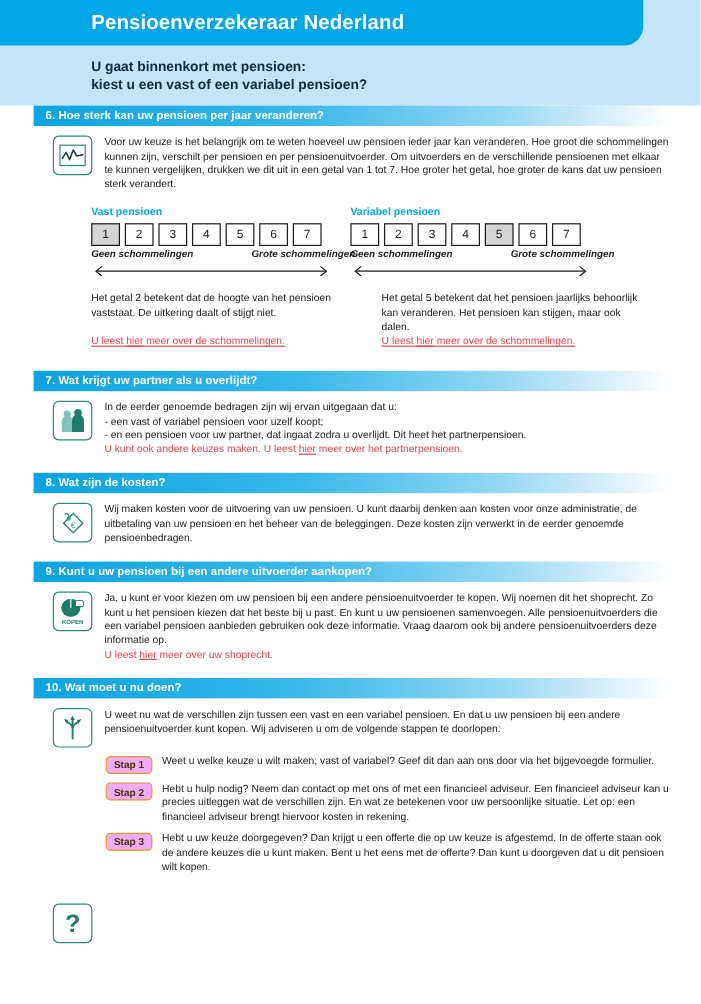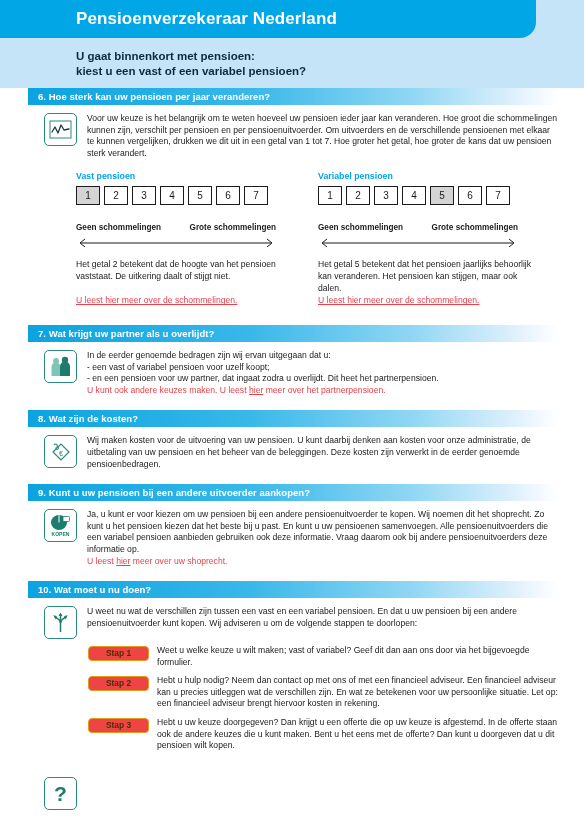--- a/index.html
+++ b/index.html
@@ -101,21 +101,20 @@
   .link-line { color: #e8424b; }
   .link-line a, .link-line .lnk {
     color: #e8424b;
     text-decoration: underline;
   }
 
   
   .scale-wrap {
     display: flex;
     padding: 12px 26px 0 76px;
-    gap: 26px;
   }
   .scale-col { width: 216px; }
   .scale-title {
     color: #00a6e6;
     font-size: 8.8px;
     font-weight: bold;
     margin-bottom: 5px;
   }
   .boxes { display: flex; gap: 4px; }
   .boxes .bx {
@@ -128,22 +127,23 @@
     color: #1b1b1b;
     background: #ffffff;
   }
   .boxes .bx.on { background: #d4d4d4; }
   .scale-labels {
     display: flex;
     justify-content: space-between;
     font-size: 8.2px;
     font-weight: bold;
     color: #1b1b1b;
-    margin-top: 18px;
-    width: 200px;
+    margin-top: 2px;
+    width: 220px;
+    font-style: italic;
   }
   .scale-arrow { margin-top: 1px; }
 
   .scale-desc {
     display: flex;
     padding: 8px 26px 0 76px;
     gap: 26px;
   }
   .scale-desc .scale-col { width: 216px; }
   .scale-desc .dtext {
@@ -156,22 +156,22 @@
 
   
   .steps { padding: 6px 26px 0 88px; }
   .step-row {
     display: flex;
     align-items: flex-start;
     margin-bottom: 7px;
   }
   .step-badge {
     flex: 0 0 auto;
-    width: 61px; height: 15px;
-    background: #ef4444;
+    width: 39px; height: 15px;
+    background: #f0abfc;
     border: 1px solid #e09a1c;
     border-radius: 4px;
     color: #4a3000;
     font-size: 8.4px;
     font-weight: bold;
     display: flex;
     align-items: center;
     justify-content: center;
     margin-right: 8px;
     margin-top: .5px;

